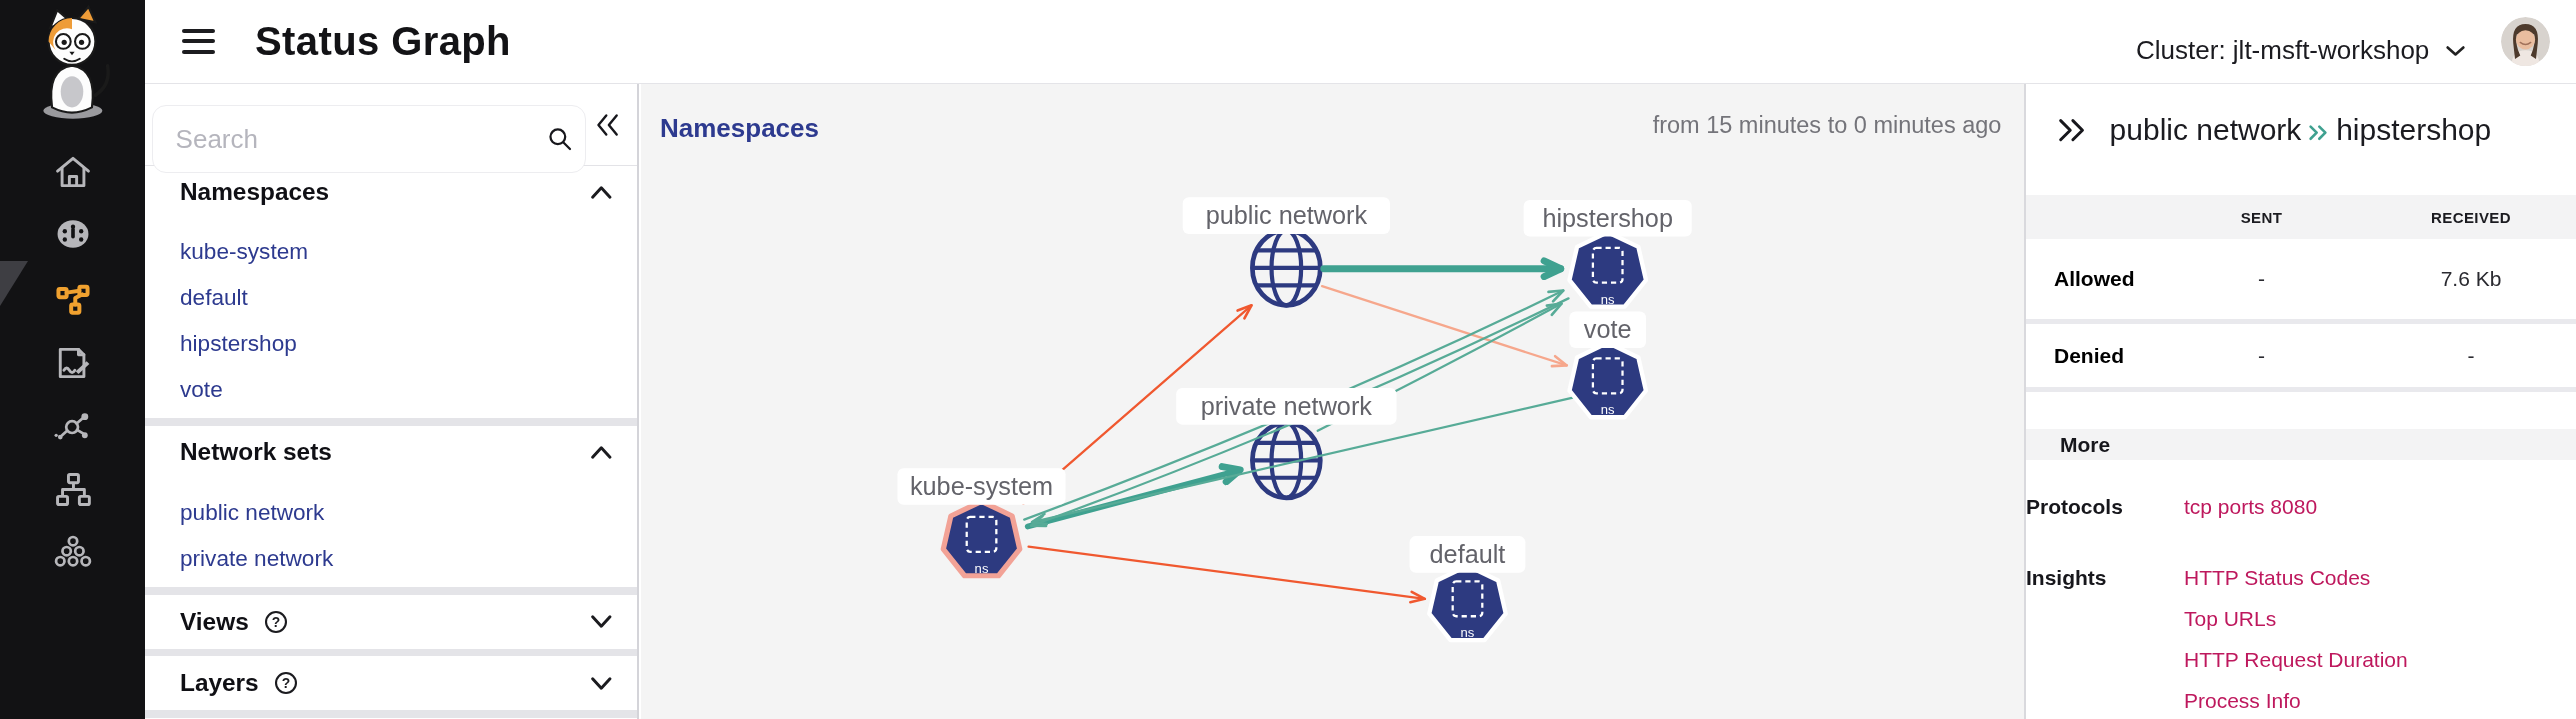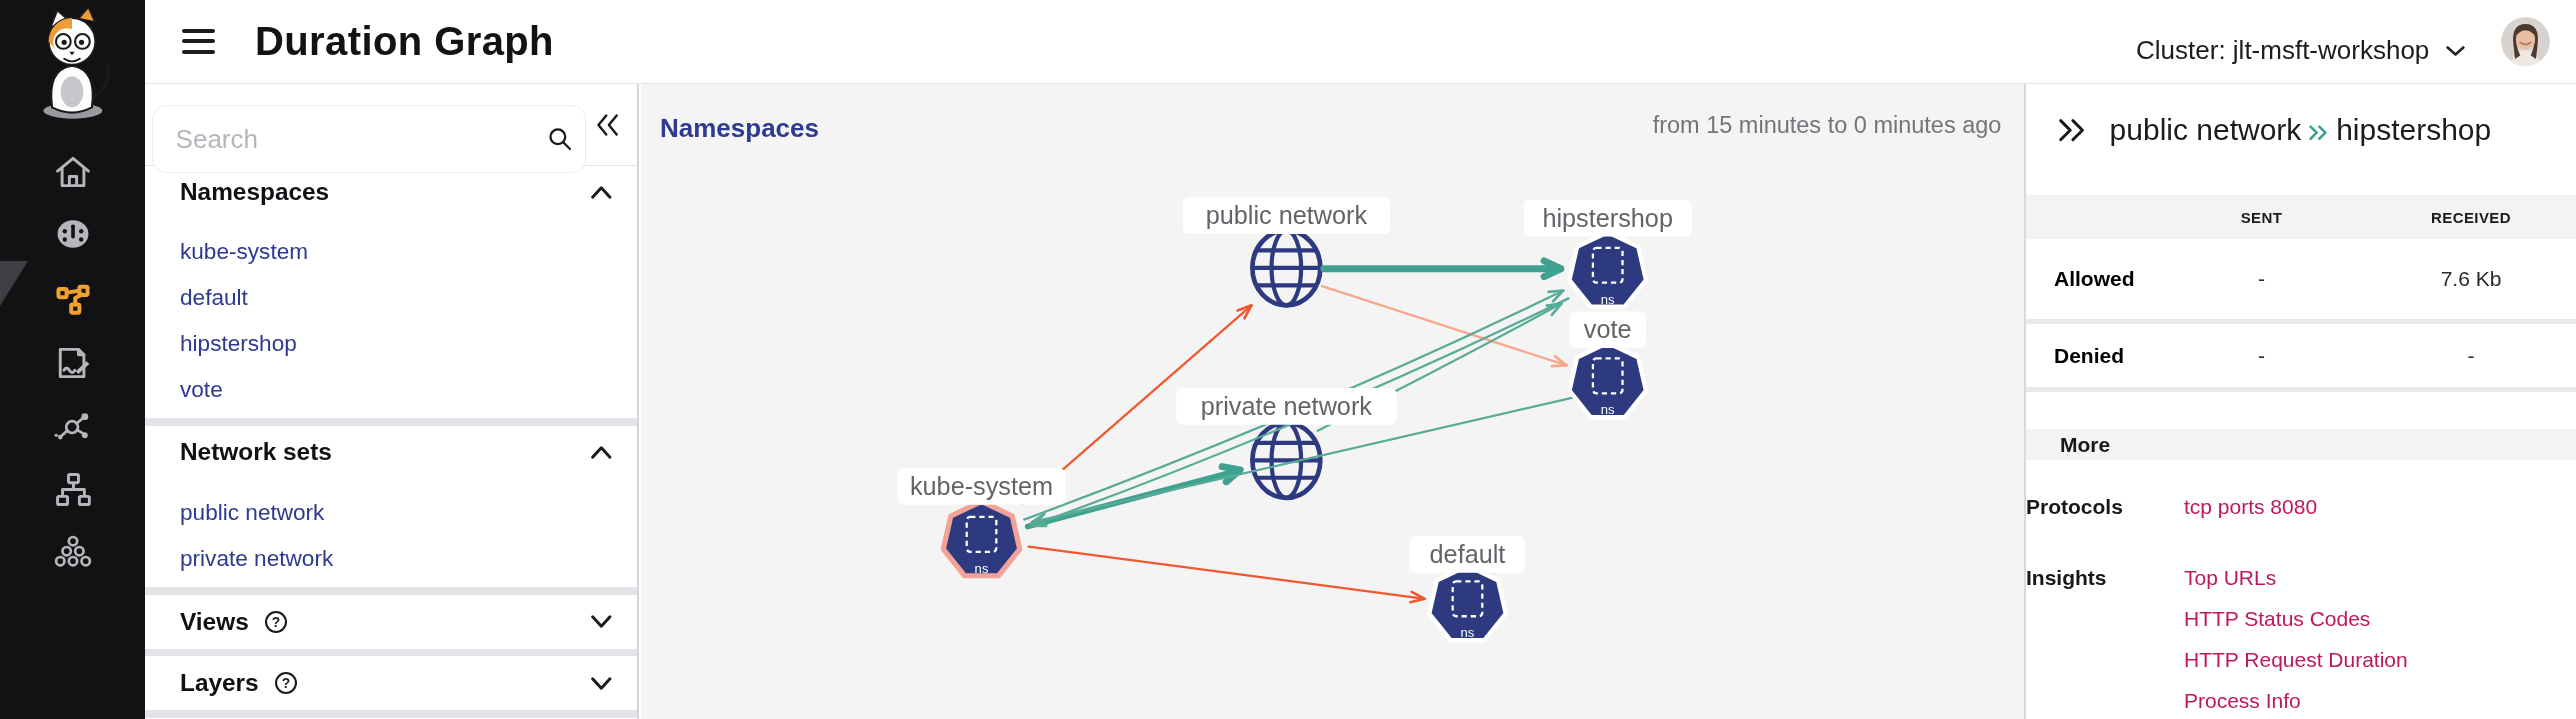--- a/index.html
+++ b/index.html
@@ -171,21 +171,21 @@
     </svg>
   </div>
 </div>
 
 <div class="topbar">
   <div class="hamburger">
       <span></span>
       <span></span>
       <span></span>
     </div>
-  <div class="app-title">Duration Graph</div>
+  <div class="app-title">Status Graph</div>
   <div class="topbar-right">
     <div class="cluster-select">
       <span class="cluster-label">Cluster: jlt-msft-workshop</span>
       <span class="cluster-chev">
         <svg class="icon" width="21" height="14" viewBox="0 0 24 16" fill="none" stroke="#222" stroke-width="3" stroke-linecap="round" stroke-linejoin="round">
             <polyline points="3,4 12,12 21,4"></polyline>
           </svg>
       </span>
     </div>
     <div class="avatar">
@@ -423,21 +423,21 @@
   <div class="rp-details">
     <div class="detail-row">
       <div class="detail-label">Protocols</div>
       <div class="detail-values">
           <div>tcp ports 8080</div>
         </div>
     </div>
     <div class="detail-row">
       <div class="detail-label">Insights</div>
       <div class="detail-values">
+          <div>HTTP Status Codes</div>
           <div>Top URLs</div>
-          <div>HTTP Status Codes</div>
           <div>HTTP Request Duration</div>
           <div>Process Info</div>
         </div>
     </div>
   </div>
 </div>
 
 
 </body></html>

